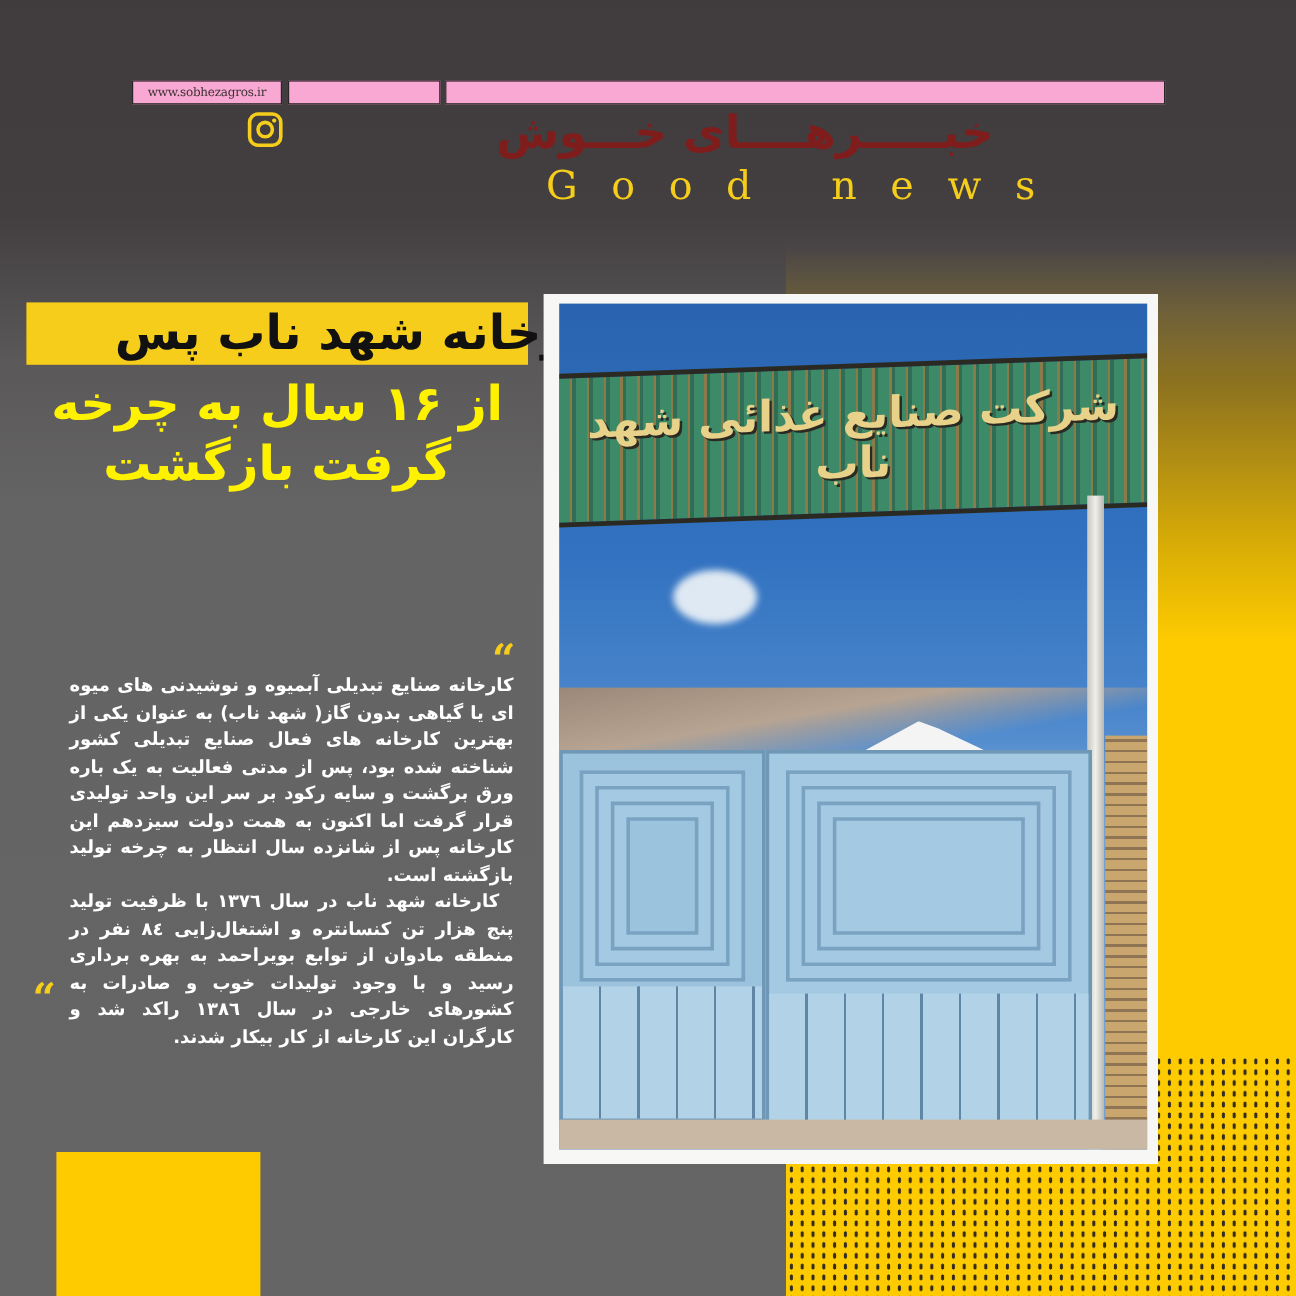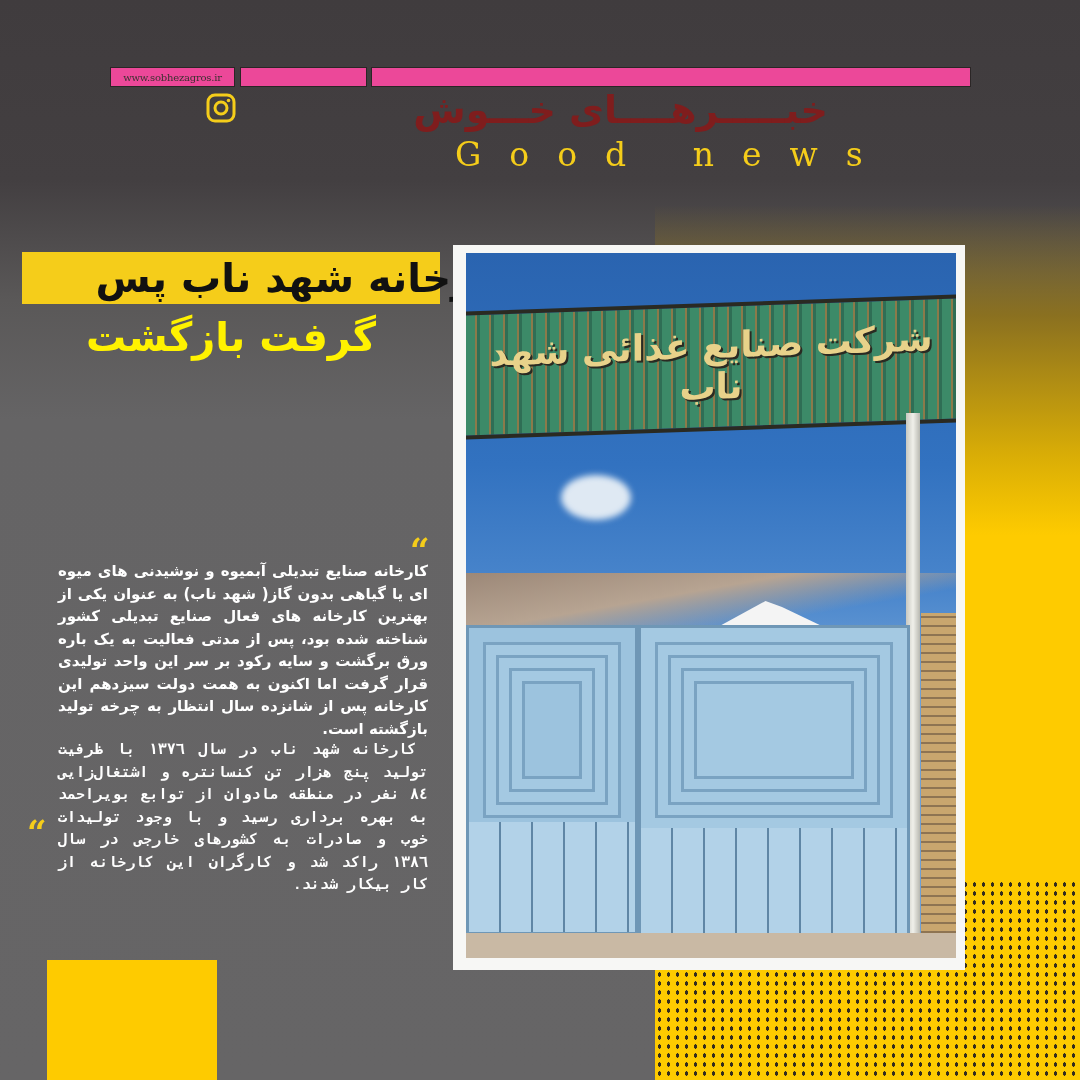--- a/index.html
+++ b/index.html
@@ -11,39 +11,39 @@
   .yellow-panel { left:655px; top:205px; width:425px; height:875px;
     background: linear-gradient(180deg, rgba(67,63,65,0) 0px, #8a7020 110px, #d9ad06 250px, #fecb00 330px, #fecb00 100%); }
   .halftone { left:655px; top:880px; width:425px; height:200px;
     background-color:#fecb00;
     background-image: radial-gradient(ellipse 2.2px 3.4px at center, #2a2420 70%, rgba(0,0,0,0) 75%);
     background-size: 9px 9px; opacity:0.95; }
   .halftone-fade { left:655px; top:860px; width:425px; height:60px;
     background: linear-gradient(180deg, #fecb00, rgba(254,203,0,0)); }
   .yellow-square { left:47px; top:960px; width:170px; height:120px; background:#fecb00; }
   
-  .bar { top:67px; height:20px; background:#ec4899; border:1px solid #2b2626; box-sizing:border-box; }
+  .bar { top:67px; height:20px; background:#f9a8d4; border:1px solid #2b2626; box-sizing:border-box; }
   .url-bar { left:110px; width:125px; font-family:"DejaVu Serif", serif; font-size:10px; color:#3a3230;
     display:flex; align-items:center; justify-content:center; letter-spacing:-0.2px; }
   .bar2 { left:240px; width:127px; }
   .bar3 { left:371px; width:600px; }
   .insta { left:205px; top:92px; width:32px; height:32px; }
   .title-fa { right:252px; top:88px; color:#7f1d1d; font-weight:bold; font-size:38px; direction:rtl; letter-spacing:1px; }
   .title-en { left:455px; top:135px; color:#f5cd1a; font-family:"DejaVu Serif", serif; font-size:33px; letter-spacing:28px; }
   
   .headline-box { left:22px; top:252px; width:418px; height:52px; background:#f5cd1a; }
   .headline-1 { left:22px; top:252px; width:496px; height:52px; text-align:center; line-height:52px;
     font-size:40px; font-weight:bold; color:#111; direction:rtl;padding-left:34px; }
   .headline-2 { left:22px; top:312px; width:418px; text-align:center; font-size:40px; font-weight:bold;
     color:#fff200; direction:rtl; line-height:50px; }
   
   .body-text { left:58px; top:512px; width:370px; color:#ffffff; font-size:15px; line-height:22.5px;
     direction:rtl; text-align:justify; font-weight:bold;margin-top:48px; }
   .body-text p { margin:0; }
-  .body-text p + p { text-indent:12px;font-family:Liberation Mono, monospace; }
+  .body-text p + p { text-indent:12px; }
   .quote { color:#f5cd1a; font-family:"DejaVu Serif", serif; font-weight:bold; font-size:34px; line-height:20px; }
   .q1 { left:410px; top:540px; }
   .q2 { left:27px; top:822px; }
   
   .photo-frame { left:453px; top:245px; width:512px; height:725px; background:#f7f7f5; }
   .photo { left:466px; top:253px; width:490px; height:705px; overflow:hidden;
     background: linear-gradient(180deg, #2a64b0 0%, #3272c0 30%, #4a86cc 48%, #6ea0d6 60%); }
   .sign { left:0; top:50px; width:490px; height:120px;
     background: repeating-linear-gradient(90deg, #3c8a68 0 9px, #8b7a4a 9px 11px, #2f6e55 11px 14px);
     transform: skewY(-2deg); border-top:4px solid #2a2a22; border-bottom:4px solid #2a2a22; }
@@ -82,20 +82,21 @@
     <circle cx="16" cy="16" r="6" fill="none" stroke="#f5cd1a" stroke-width="3"></circle>
     <circle cx="23.5" cy="8.5" r="1.8" fill="#f5cd1a"></circle>
   </svg>
 </div>
 <div class="abs title-fa">خبـــــرهــــای خـــوش</div>
 <div class="abs title-en">Good news</div>
 
 <div class="abs headline-box"></div>
 <div class="abs headline-1">کارخانه شهد ناب پس</div>
 <div class="abs headline-2">
+  <div>از ۱۶ سال به چرخه</div>
   <div>گرفت بازگشت</div>
 </div>
 
 <div class="abs body-text">
   <p>کارخانه صنایع تبدیلی آبمیوه و نوشیدنی های میوه ای یا گیاهی بدون گاز( شهد ناب) به عنوان یکی از بهترین کارخانه های فعال صنایع تبدیلی کشور شناخته شده بود، پس از مدتی فعالیت به یک باره ورق برگشت و سایه رکود بر سر این واحد تولیدی قرار گرفت اما اکنون به همت دولت سیزدهم این کارخانه پس از شانزده سال انتظار به چرخه تولید بازگشته است.</p>
   <p>کارخانه شهد ناب در سال ۱۳۷٦ با ظرفیت تولید پنج هزار تن کنسانتره و اشتغال‌زایی ۸٤ نفر در منطقه مادوان از توابع بویراحمد به بهره برداری رسید و با وجود تولیدات خوب و صادرات به کشورهای خارجی در سال ۱۳۸٦ راکد شد و کارگران این کارخانه از کار بیکار شدند.</p>
 </div>
 <div class="abs quote q1">“</div>
 <div class="abs quote q2">“</div>
 

